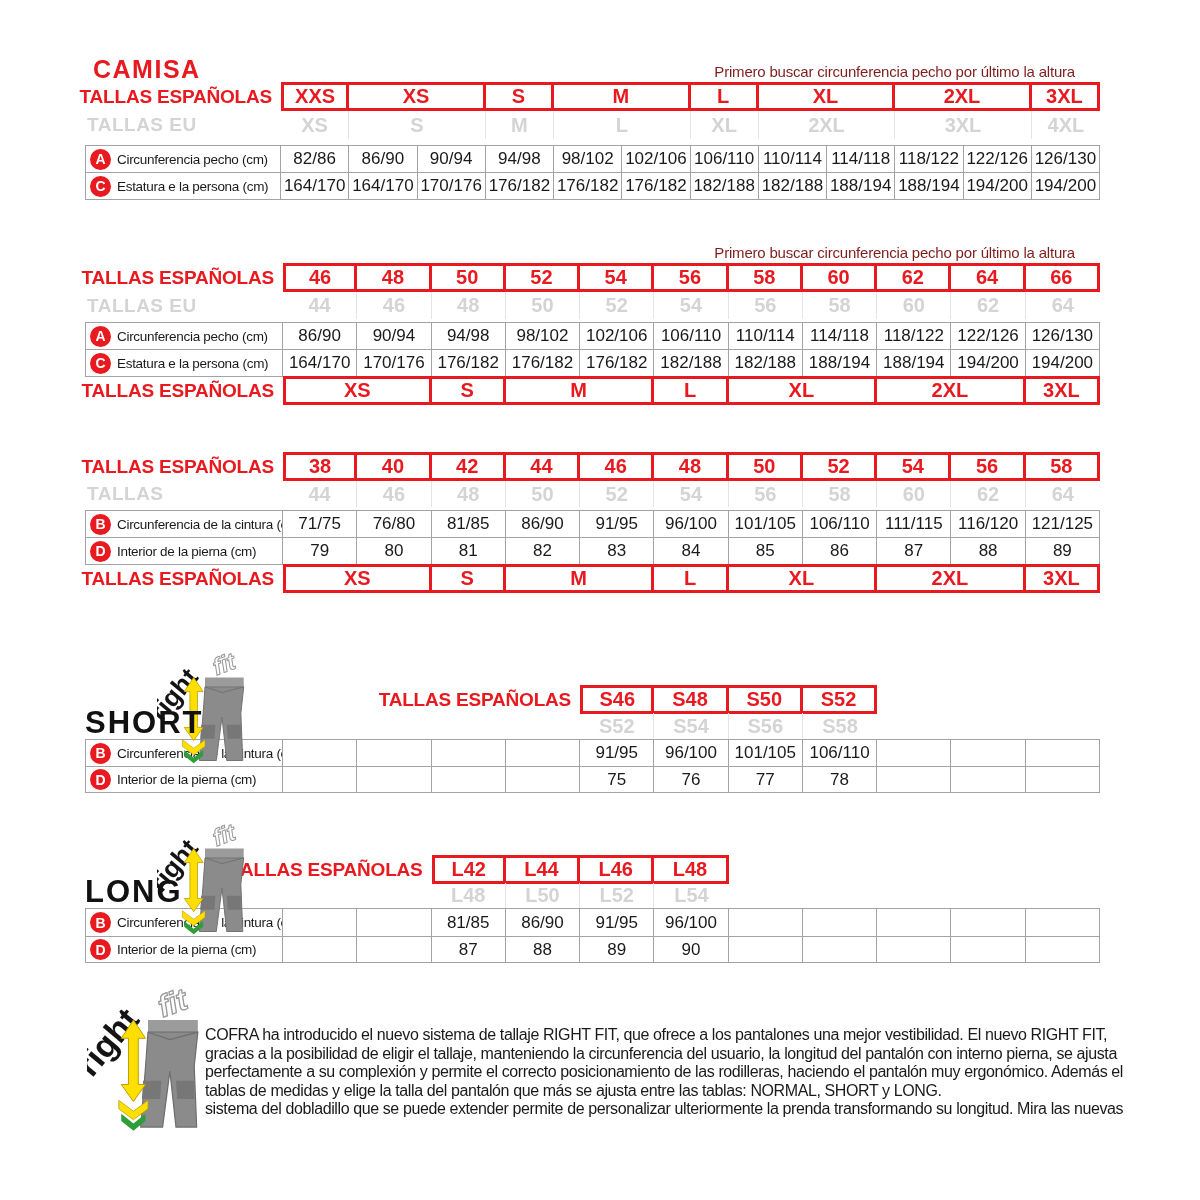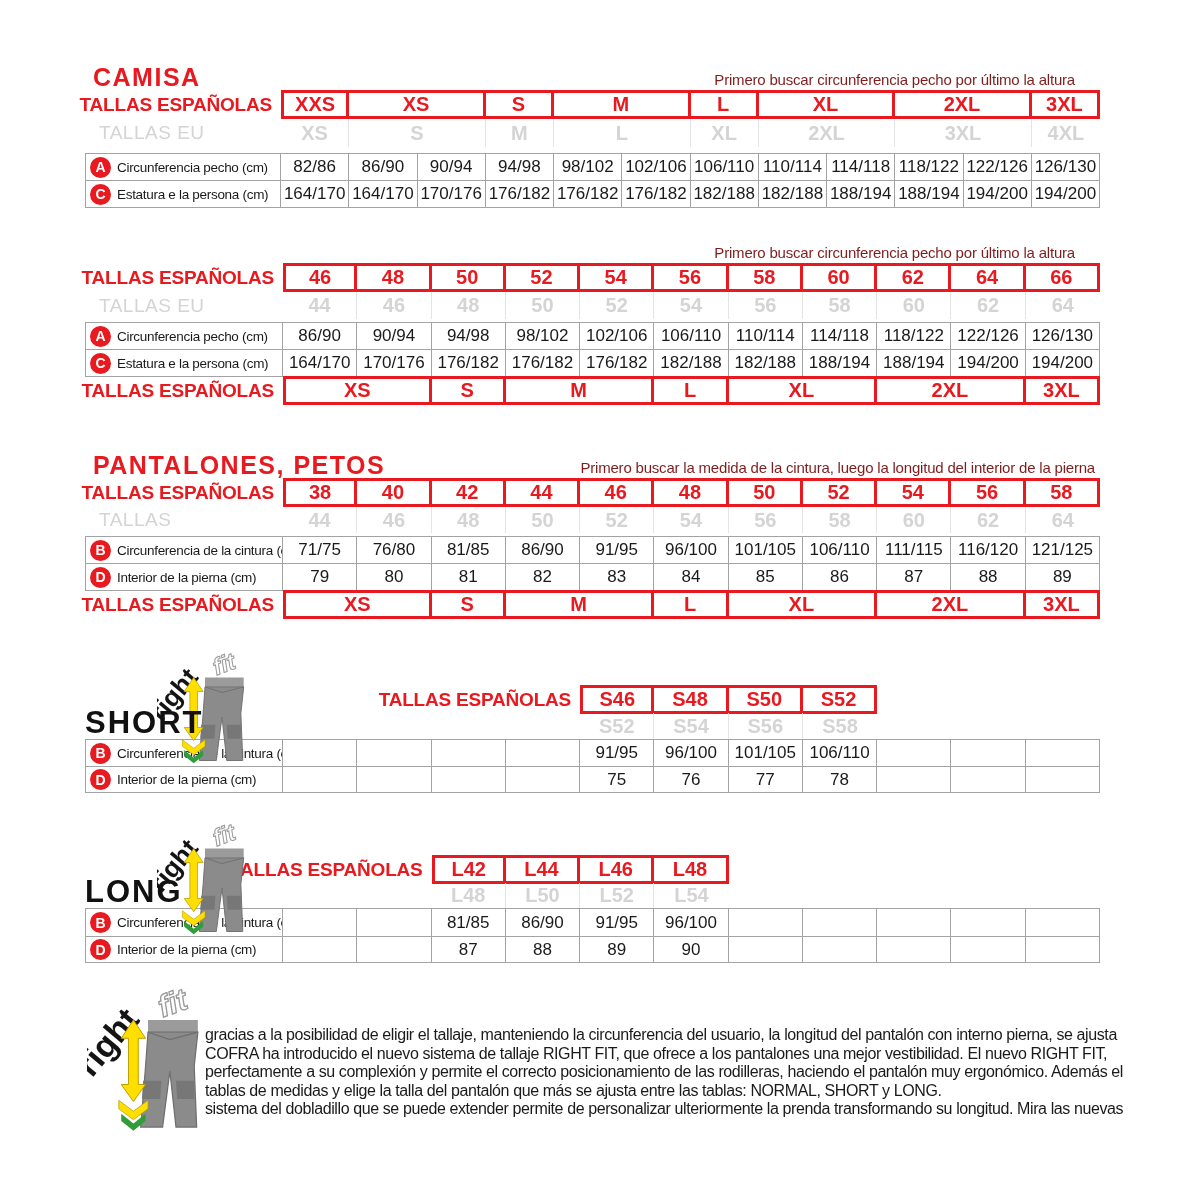--- a/index.html
+++ b/index.html
@@ -26,21 +26,21 @@
   
   .row-sizes{height:29px;}
   .row-sizes.h28{height:28px;}
   .es-label{display:flex;align-items:center;justify-content:flex-end;padding-right:9px;color:var(--red);font-weight:bold;font-size:19px;letter-spacing:-0.2px;white-space:nowrap;}
   .size-cell{display:flex;align-items:center;justify-content:center;border:3px solid var(--red);background:#fff;color:var(--red);font-weight:bold;font-size:20px;}
   .size-cell + .size-cell{margin-left:-3px;}
 
   
   .row-eu{height:28px;}
   .row-eu.h26{height:26px;}
-  .eu-label{display:flex;align-items:center;padding-left:2px;color:var(--grey-txt);font-weight:normal;font-size:19px;letter-spacing:0.5px;margin-left:12px;}
+  .eu-label{display:flex;align-items:center;padding-left:2px;color:var(--grey-txt);font-weight:bold;font-size:19px;letter-spacing:0.5px;}
   .eu-cell{display:flex;align-items:center;justify-content:center;color:var(--grey-txt);font-weight:bold;font-size:20px;border-right:1px solid #e4e4e4;}
   .eu-cell:last-child{border-right:none;text-align:right;}
 
   
   .row-data{height:28px;}
   .row-data > *{border:1px solid var(--line);}
   .row-data > * + *{margin-left:-1px;}
   .row-data + .row-data{margin-top:-1px;}
   .mt-1{margin-top:-1px;}
   .gap6{margin-top:6px;}
@@ -80,21 +80,21 @@
     <g>
       <path d="M38,28 L48,43 L42,43 L42,81 L48,81 L38,95 L28,81 L34,81 L34,43 L28,43 Z" fill="#ffdf00" stroke="#b89b00" stroke-width="0.8"></path>
       <path d="M26,94 L38,103 L50,94 L50,101 L38,110 L26,101 Z" fill="#ffdf00" stroke="#b89b00" stroke-width="0.6"></path>
       <path d="M28,105 L38,113 L48,105 L48,111 L38,119 L28,111 Z" fill="#2f9e3a"></path>
     </g>
   </symbol>
 </svg>
 
 <div class="page">
 
-  <div class="section" id="sec-camisa" style="top:64px">
+  <div class="section" id="sec-camisa" style="top:56px">
     <div class="sec-head">
       <div class="sec-title">CAMISA</div>
       <div class="sec-note" style="right:25px">Primero buscar circunferencia pecho por último la altura</div>
     </div>
     <div class="row row-sizes cols12">
       <div class="es-label">TALLAS ESPAÑOLAS</div>
     <div class="size-cell">XXS</div>
         <div class="size-cell" style="grid-column: span 2;">XS</div>
         <div class="size-cell">S</div>
         <div class="size-cell" style="grid-column: span 2;">M</div>
@@ -224,24 +224,20 @@
         <div class="size-cell">S</div>
         <div class="size-cell" style="grid-column: span 2;">M</div>
         <div class="size-cell">L</div>
         <div class="size-cell" style="grid-column: span 2;">XL</div>
         <div class="size-cell" style="grid-column: span 2;">2XL</div>
         <div class="size-cell">3XL</div>
       </div>
   </div>
 
   <div class="section" id="sec-pantalones" style="top:452px">
-    <div class="sec-head">
-      <div class="sec-title">PANTALONES, PETOS</div>
-      <div class="sec-note" style="right:5px">Primero buscar la medida de la cintura, luego la longitud del interior de la pierna</div>
-    </div>
     <div class="row row-sizes cols11">
       <div class="es-label">TALLAS ESPAÑOLAS</div>
     <div class="size-cell">38</div>
         <div class="size-cell">40</div>
         <div class="size-cell">42</div>
         <div class="size-cell">44</div>
         <div class="size-cell">46</div>
         <div class="size-cell">48</div>
         <div class="size-cell">50</div>
         <div class="size-cell">52</div>
@@ -421,21 +417,21 @@
           <div class="data-cell"></div>
         </div>
     </div>
   </div>
 
   <div class="section" id="sec-rightfit" style="top:988px;height:160px">
     <svg class="logo-lg">
         <use href="#rightfit-logo"></use>
       </svg>
     <div class="rf-body">
+        <div>COFRA ha introducido el nuevo sistema de tallaje RIGHT FIT, que ofrece a los pantalones una mejor vestibilidad. El nuevo RIGHT FIT,</div>
         <div>gracias a la posibilidad de eligir el tallaje, manteniendo la circunferencia del usuario, la longitud del pantalón con interno pierna, se ajusta</div>
-        <div>COFRA ha introducido el nuevo sistema de tallaje RIGHT FIT, que ofrece a los pantalones una mejor vestibilidad. El nuevo RIGHT FIT,</div>
         <div>perfectamente a su complexión y permite el correcto posicionamiento de las rodilleras, haciendo el pantalón muy ergonómico. Además el</div>
         <div>tablas de medidas y elige la talla del pantalón que más se ajusta entre las tablas: NORMAL, SHORT y LONG.</div>
         <div>sistema del dobladillo que se puede extender permite de personalizar ulteriormente la prenda transformando su longitud. Mira las nuevas</div>
       </div>
   </div>
 
 </div>
 
 </body></html>

